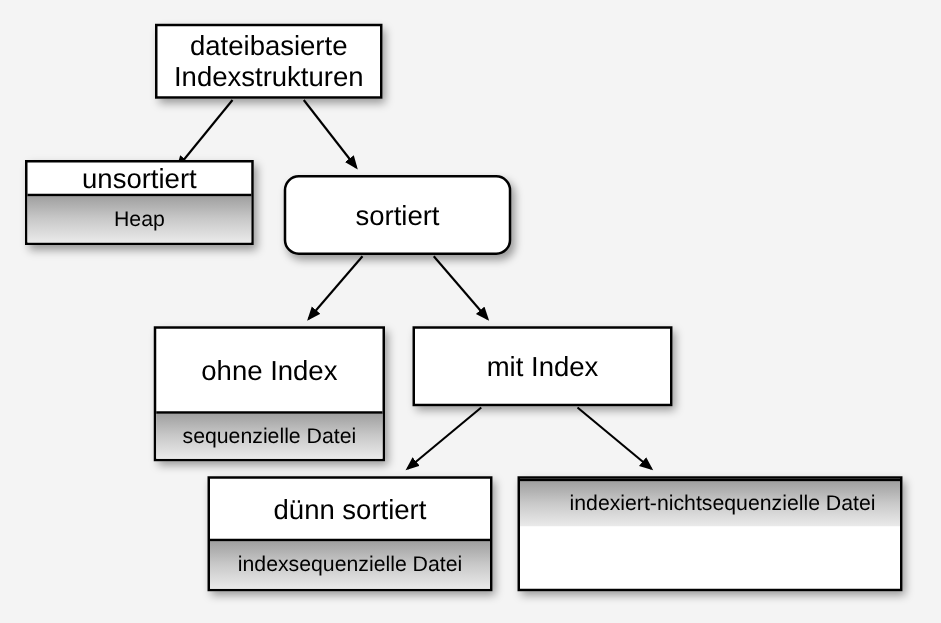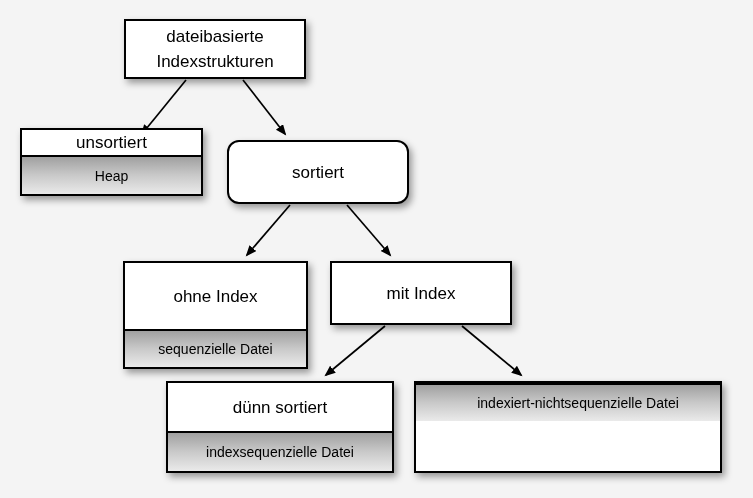--- a/index.html
+++ b/index.html
@@ -34,42 +34,42 @@
     box-shadow: 3px 4px 7px rgba(0,0,0,0.38);
     display: flex;
     flex-direction: column;
   }
   .node .label {
     flex: 1;
     display: flex;
     align-items: center;
     justify-content: center;
     text-align: center;
-    font-size: 17px;
+    font-size: 22px;
     line-height: 25px;
     padding: 0 8px;
   }
   .node .sublabel {
     box-sizing: border-box;
     border-top: 2px solid #000000;
     background: linear-gradient(to bottom, #a0a0a0 0%, #c8c8c8 48%, #eaeaea 100%);
     display: flex;
     align-items: center;
     justify-content: center;
     text-align: left;
-    font-size: 14px;
+    font-size: 17px;
   }
   
   .node-root        { left: 124px; top: 19px;  width: 182px; height: 60px; }
   .node-unsortiert  { left: 20px;  top: 128px; width: 183px; height: 68px; }
   .node-unsortiert .sublabel { height: 40px; }
   .node-sortiert    { left: 227px; top: 140px; width: 182px; height: 64px; border-radius: 12px; }
   .node-ohne-index  { left: 123px; top: 261px; width: 185px; height: 108px; }
   .node-ohne-index .sublabel { height: 38px; }
-  .node-mit-index   { left: 330px; top: 261px; width: 182px; height: 64px; }
+  .node-mit-index   { left: 330px; top: 261px; width: 208px; height: 64px; }
   .node-duenn       { left: 166px; top: 381px; width: 228px; height: 92px; }
   .node-duenn .sublabel { height: 40px; }
   .node-dicht       { left: 414px; top: 381px; width: 308px; height: 92px; }
   .node-dicht .sublabel { height: 38px; padding-left: 20px; }
 </style>
 </head>
 <body>
 
 <div class="canvas">
 

